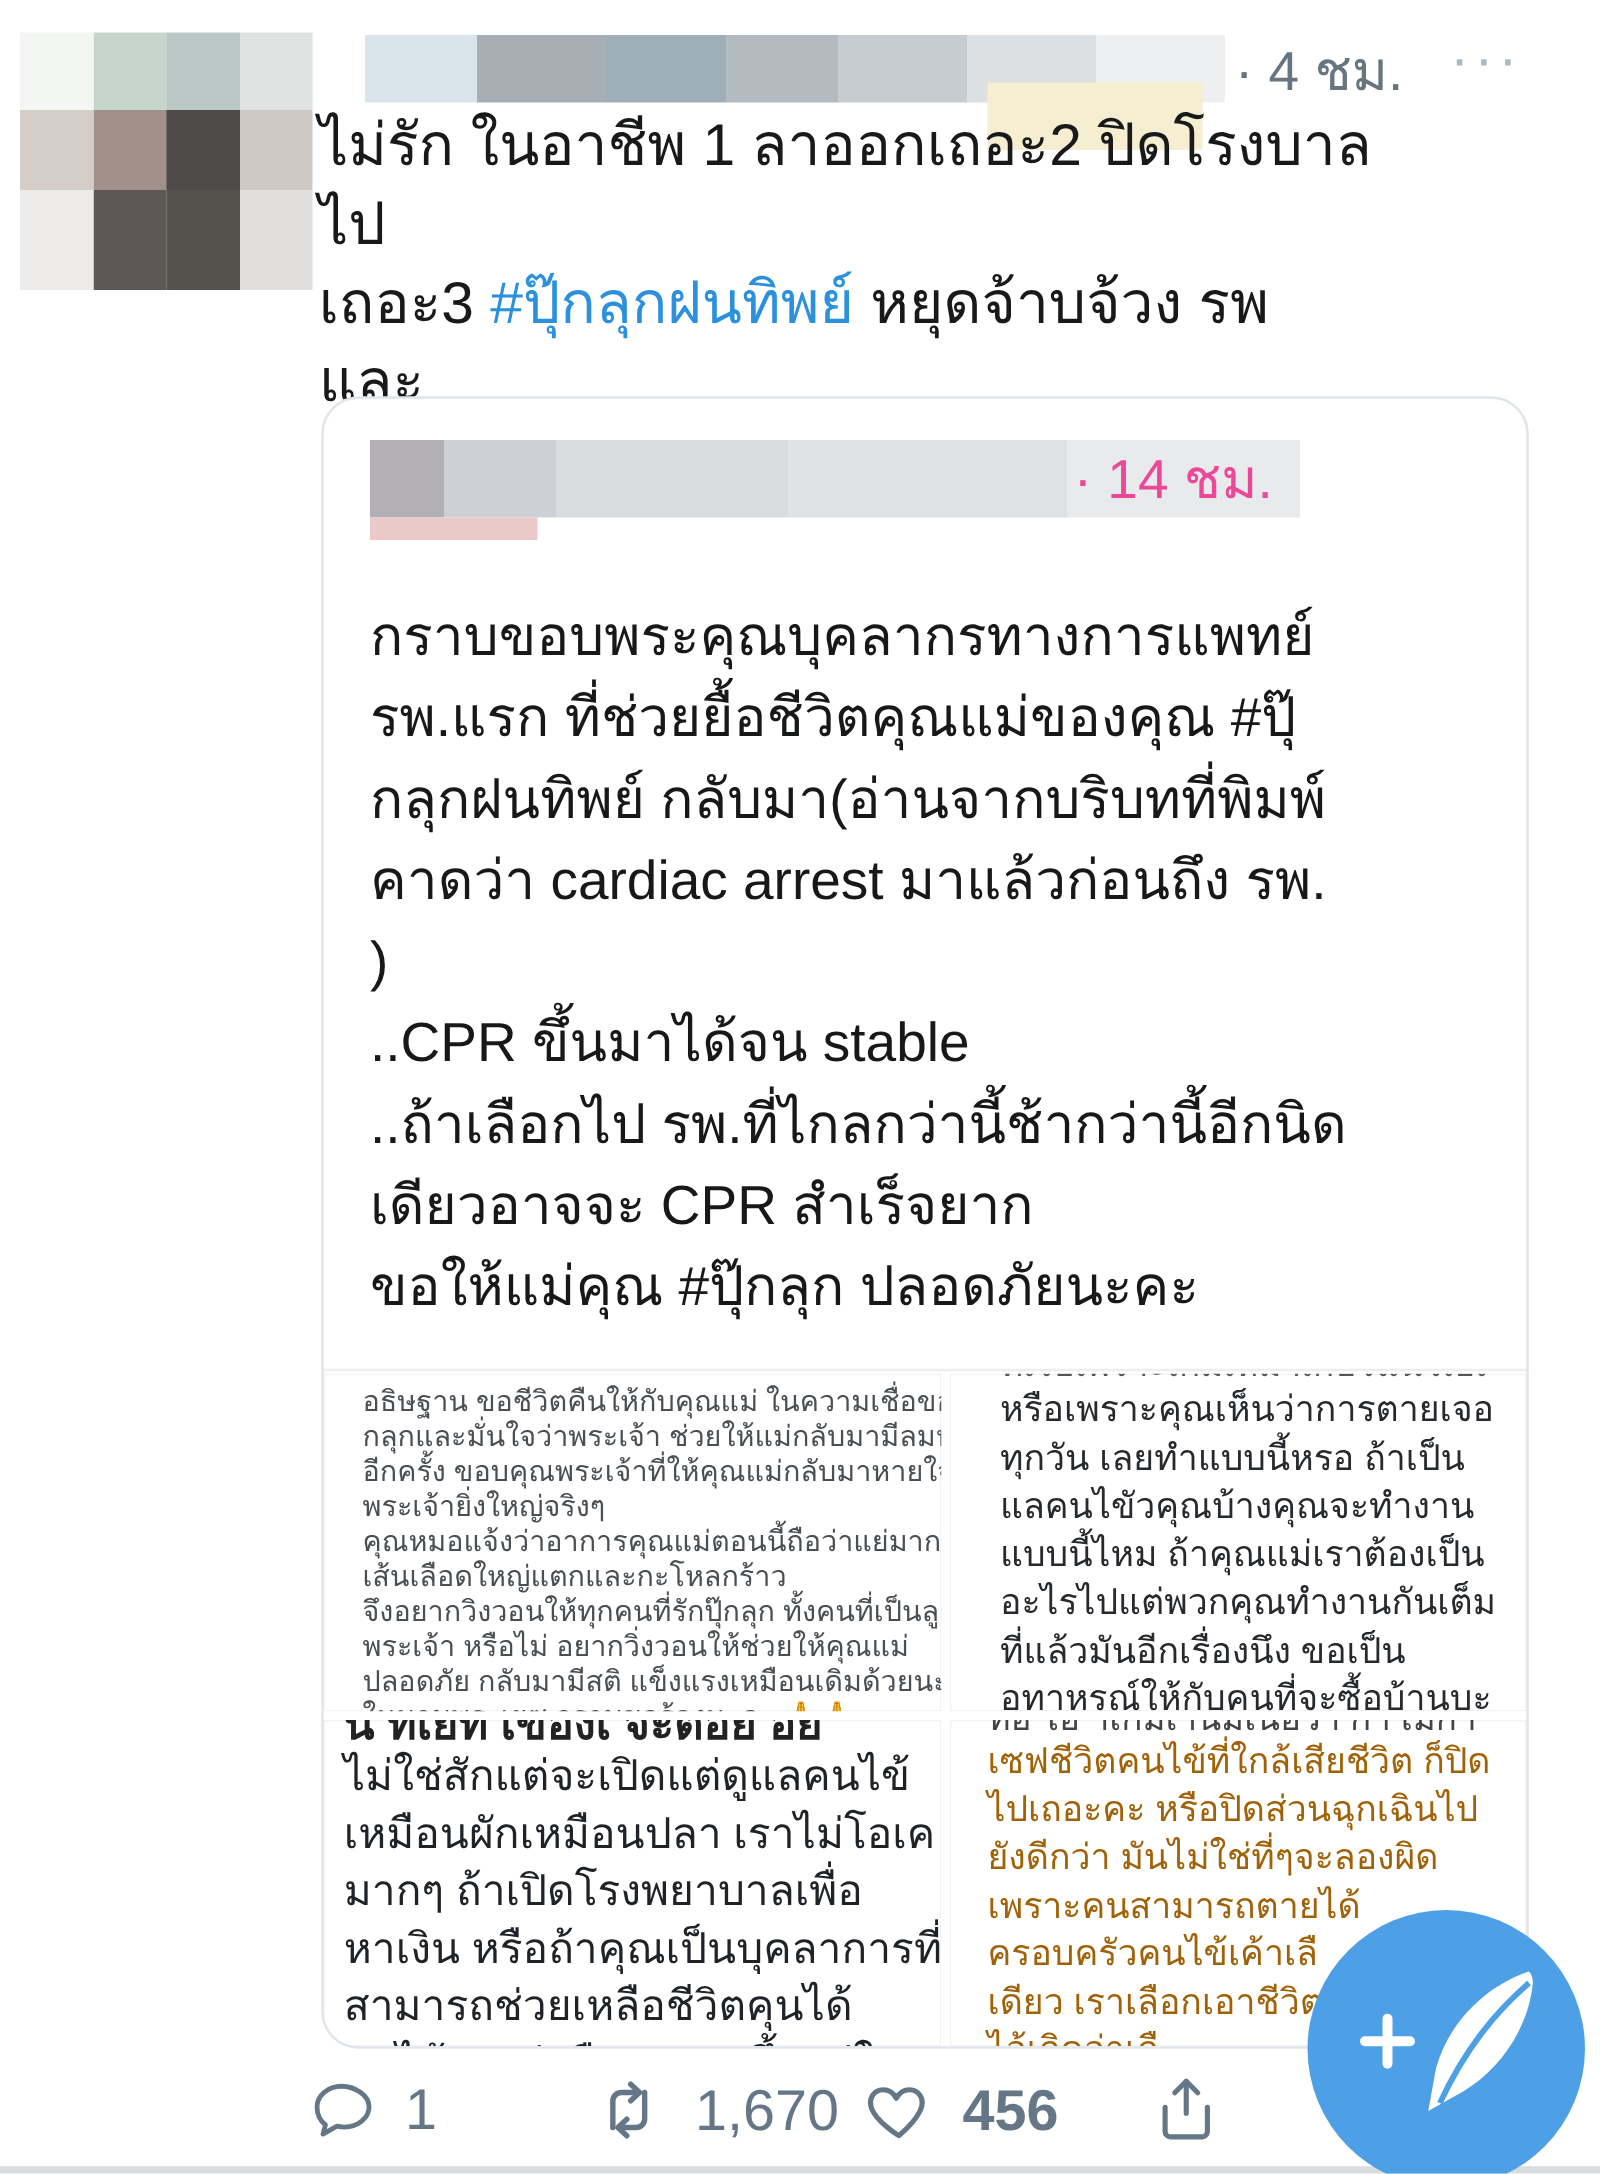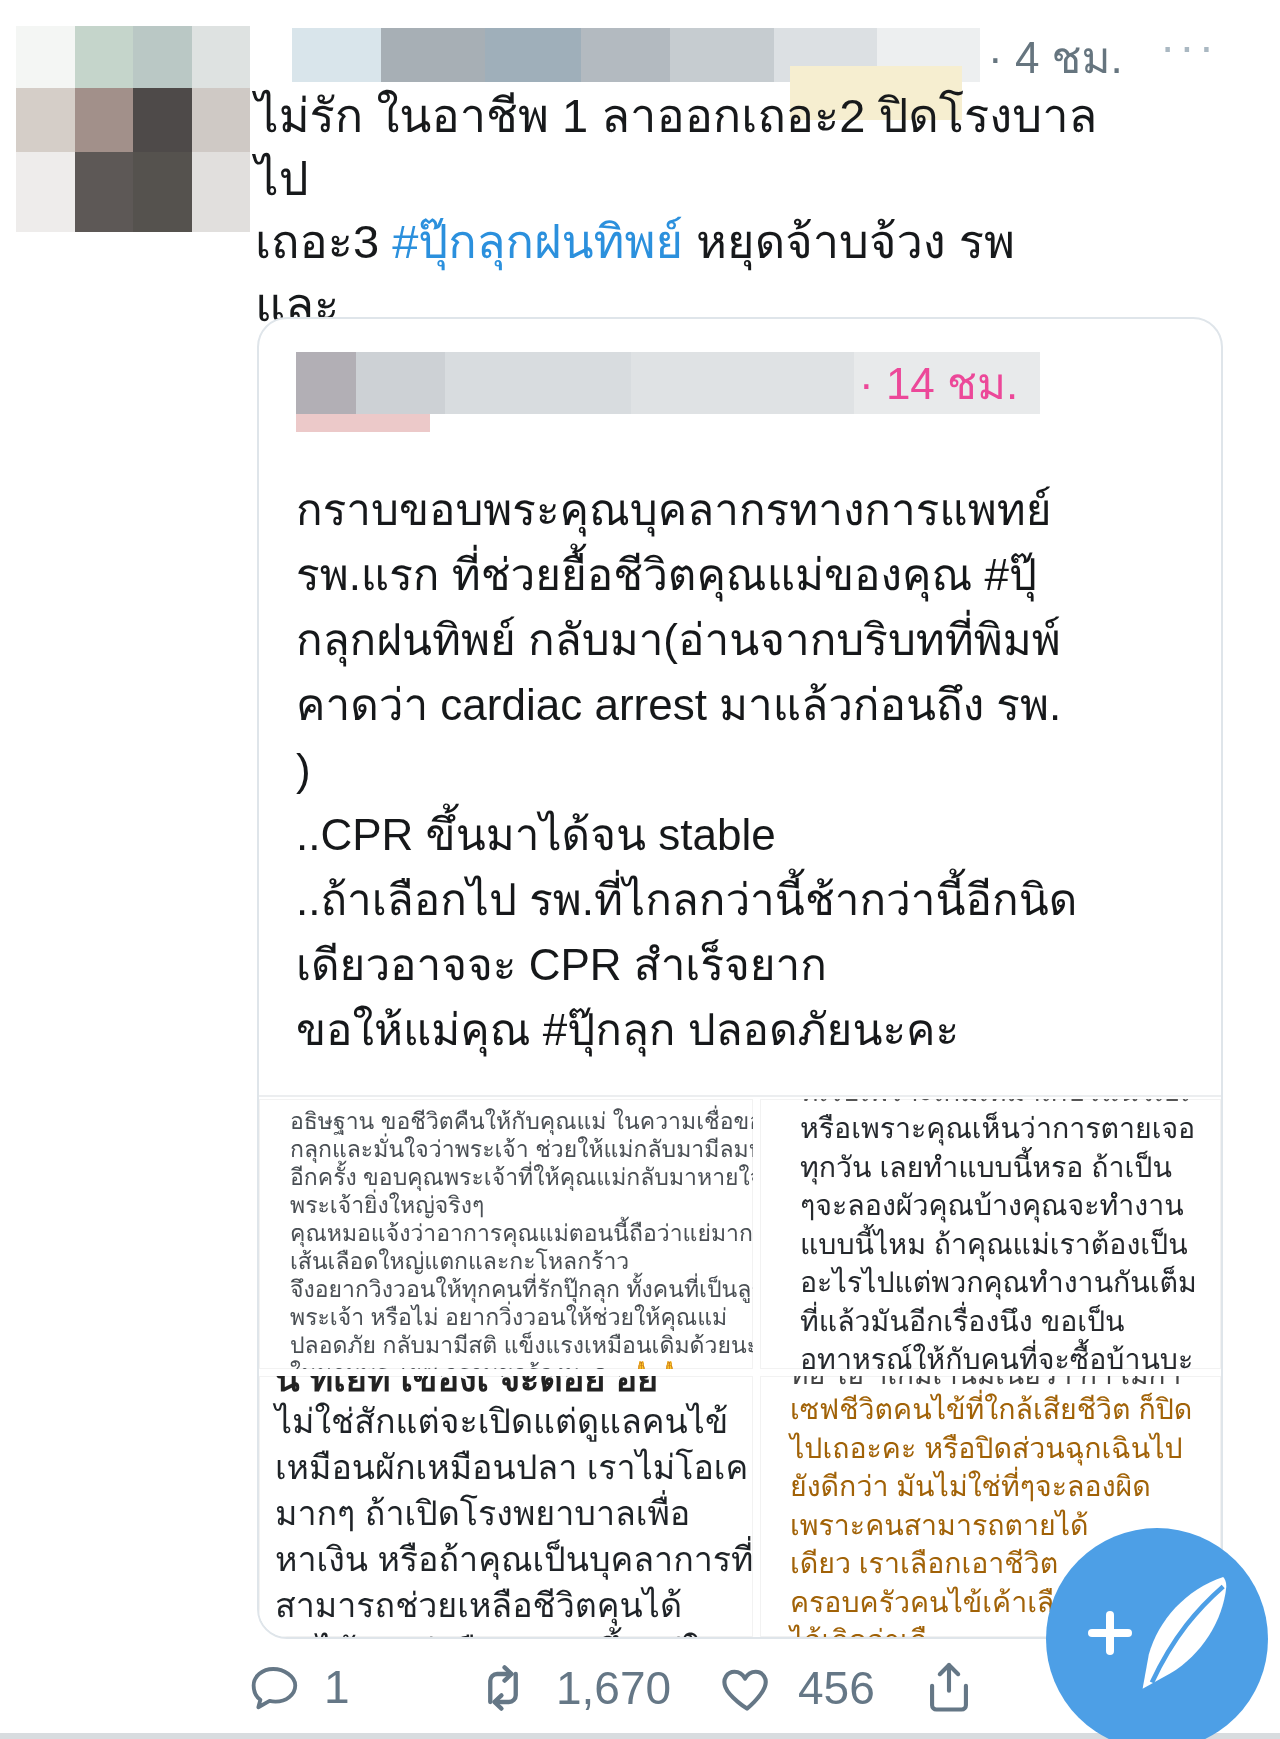--- a/index.html
+++ b/index.html
@@ -64,21 +64,21 @@
   .frag-tr-bottom{position:absolute;left:40px;bottom:0;height:12px;overflow:hidden;}
   .frag-tr-bottom div{margin-top:-2px;font-size:24px;letter-spacing:3px;color:#333;}
 
   
   .action-bar{position:absolute;left:0;top:1650px;width:1280px;height:84px;}
   .act{position:absolute;display:flex;align-items:center;color:#657786;font-size:46px;}
   .act svg{display:block;}
   .act .cnt{margin-left:22px;}
   .act-reply{left:248px;top:10px;}
   .act-rt{left:472px;top:10px;}
-  .act-like{left:718px;top:10px;}
+  .act-like{left:690px;top:10px;font-weight:bold;}
   .act-share{left:920px;top:6px;}
   .bottom-line{position:absolute;left:0;top:1733px;width:1280px;height:6px;background:#d8dcdf;}
 
   
   .fab{position:absolute;left:1046px;top:1528px;width:222px;height:222px;border-radius:50%;
        background:#4d9fe6;z-index:10;}
   .fab .bar{position:absolute;background:#fff;border-radius:4px;}
   .fab .bar.h{left:42px;top:101px;width:44px;height:8px;}
   .fab .bar.v{left:60px;top:83px;width:8px;height:44px;}
   .fab svg{position:absolute;left:92px;top:46px;}
@@ -147,21 +147,21 @@
         </div>
       </div>
 
       <div class="tile tile-tr">
         <div class="frag frag-tr-top">
             <div>ทเรอเพราะเกมเหมาเกษรแนวเอเ</div>
           </div>
         <div class="tr-lines">
           <div>หรือเพราะคุณเห็นว่าการตายเจอ</div>
           <div>ทุกวัน เลยทำแบบนี้หรอ ถ้าเป็น</div>
-          <div>ๆจะลองผัวคุณบ้างคุณจะทำงาน</div>
+          <div>แลคนไขัวคุณบ้างคุณจะทำงาน</div>
           <div>แบบนี้ไหม ถ้าคุณแม่เราต้องเป็น</div>
           <div>อะไรไปแต่พวกคุณทำงานกันเต็ม</div>
           <div>ที่แล้วมันอีกเรื่องนึง ขอเป็น</div>
           <div>อุทาหรณ์ให้กับคนที่จะซื้อบ้านบะ</div>
         </div>
         <div class="frag frag-tr-bottom">
             <div>..... ... ......... .... ... ...... ..</div>
           </div>
       </div>
 
@@ -181,22 +181,22 @@
 
       <div class="tile tile-br">
         <div class="frag frag-br-top">
             <div>ทอ ไอ าเกมเานมเนอวา กา เมกา</div>
           </div>
         <div class="br-lines">
           <div>เซฟชีวิตคนไข้ที่ใกล้เสียชีวิต ก็ปิด</div>
           <div>ไปเถอะคะ หรือปิดส่วนฉุกเฉินไป</div>
           <div>ยังดีกว่า มันไม่ใช่ที่ๆจะลองผิด</div>
           <div>เพราะคนสามารถตายได้</div>
+          <div>ครอบครัวคนไข้เค้าเลื</div>
           <div>เดียว เราเลือกเอาชีวิต</div>
-          <div>ครอบครัวคนไข้เค้าเลื</div>
           <div>ไอ้เกิดอ่าเกื</div>
         </div>
       </div>
 
     </div>
   </div>
 
   <div class="action-bar">
     <div class="act act-reply">
       <svg width="54" height="54" viewBox="0 0 24 24" fill="none" stroke="#657786" stroke-width="1.7" stroke-linejoin="round">

